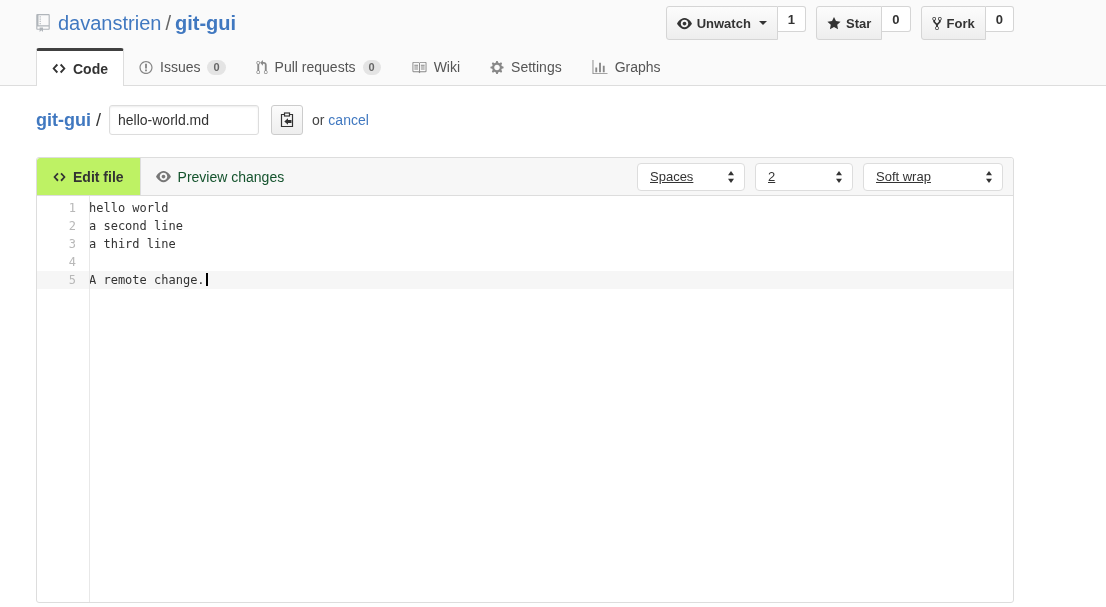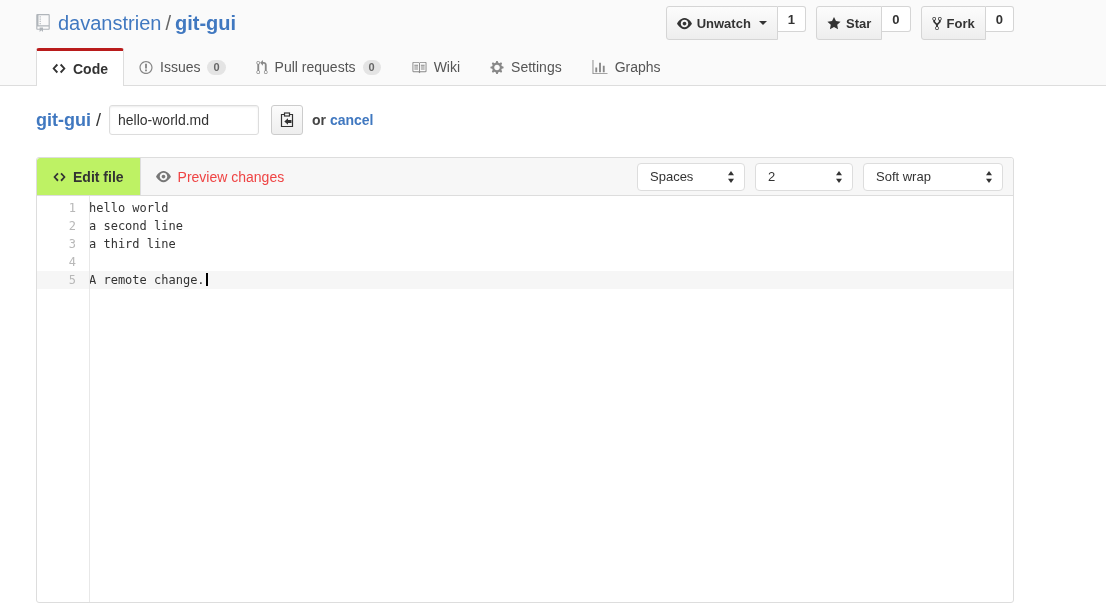--- a/index.html
+++ b/index.html
@@ -48,21 +48,21 @@
   
   .reponav { display: flex; align-items: flex-end; margin-top: 11px; margin-bottom: -1px; }
   .reponav-item {
     height: 38px; display: flex; align-items: center; gap: 7px;
     padding: 0 15px; font-size: 14px; color: #555; cursor: pointer;
     text-decoration: none;
   }
   .reponav-item svg { color: #888; }
   .reponav-item.selected {
     background: #fff; color: #333; font-weight: bold;
-    border: 1px solid #ddd; border-top: 3px solid #b91c1c; border-bottom: none;
+    border: 1px solid #ddd; border-top: 3px solid #404040; border-bottom: none;
     border-radius: 3px 3px 0 0;
   }
   .reponav-item.selected svg { color: #333; }
   .counter {
     background: #e4e4e4; color: #666; font-size: 11px; font-weight: bold;
     padding: 2px 6px; border-radius: 20px; line-height: 1;
   }
 
   
   .file-crumb { display: flex; align-items: center; margin-top: 19px; }
@@ -73,40 +73,40 @@
     font-size: 14px; color: #333; font-family: "Liberation Sans", sans-serif;
     border: 1px solid #ddd; border-radius: 3px;
     box-shadow: inset 0 1px 2px rgba(0,0,0,0.075); outline: none;
   }
   .copy-path-btn {
     width: 32px; height: 30px; margin-left: 12px;
     display: flex; align-items: center; justify-content: center;
     background: linear-gradient(#fcfcfc, #eee);
     border: 1px solid #ccc; border-radius: 3px; cursor: pointer; color: #333;
   }
-  .or-cancel { margin-left: 9px; font-size: 14px; color: #444; font-weight: bold; }
+  .or-cancel { margin-left: 9px; font-size: 14px; color: #444; }
   .or-cancel a { color: #4078c0; text-decoration: none; cursor: pointer; }
 
   
   .editor { margin-top: 22px; border: 1px solid #ddd; border-radius: 3px; height: 446px; overflow: hidden; background: #fff; }
   .editor-header {
     height: 38px; background: #f7f7f7; border-bottom: 1px solid #ddd;
     display: flex; align-items: stretch; border-radius: 3px 3px 0 0;
   }
   .edit-tab {
     background: #bef264; border-right: 1px solid #ddd; border-top-left-radius: 3px;
     padding: 0 16px; display: flex; align-items: center; gap: 7px;
     font-size: 14px; font-weight: bold; color: #333; cursor: pointer;
   }
   .preview-tab {
     padding: 0 15px; display: flex; align-items: center; gap: 7px;
-    font-size: 14px; color: #ef4444; cursor: pointer;
+    font-size: 14px; color: #14532d; cursor: pointer;
   }
   .preview-tab svg { color: #777; }
-  .editor-controls { margin-left: auto; display: flex; align-items: center; gap: 10px; padding-right: 10px; }
+  .editor-controls { margin-left: auto; display: flex; align-items: center; gap: 10px; padding-right: 10px; text-decoration: underline; }
   .select {
     position: relative; height: 28px; background: #fff;
     border: 1px solid #ddd; border-radius: 4px;
     display: flex; align-items: center;
     padding: 0 26px 0 12px; font-size: 13px; color: #333; cursor: pointer;
   }
   .select .updown { position: absolute; right: 9px; top: 7px; color: #333; }
   .sel-spaces { width: 108px; }
   .sel-indent { width: 98px; }
   .sel-wrap   { width: 140px; }

